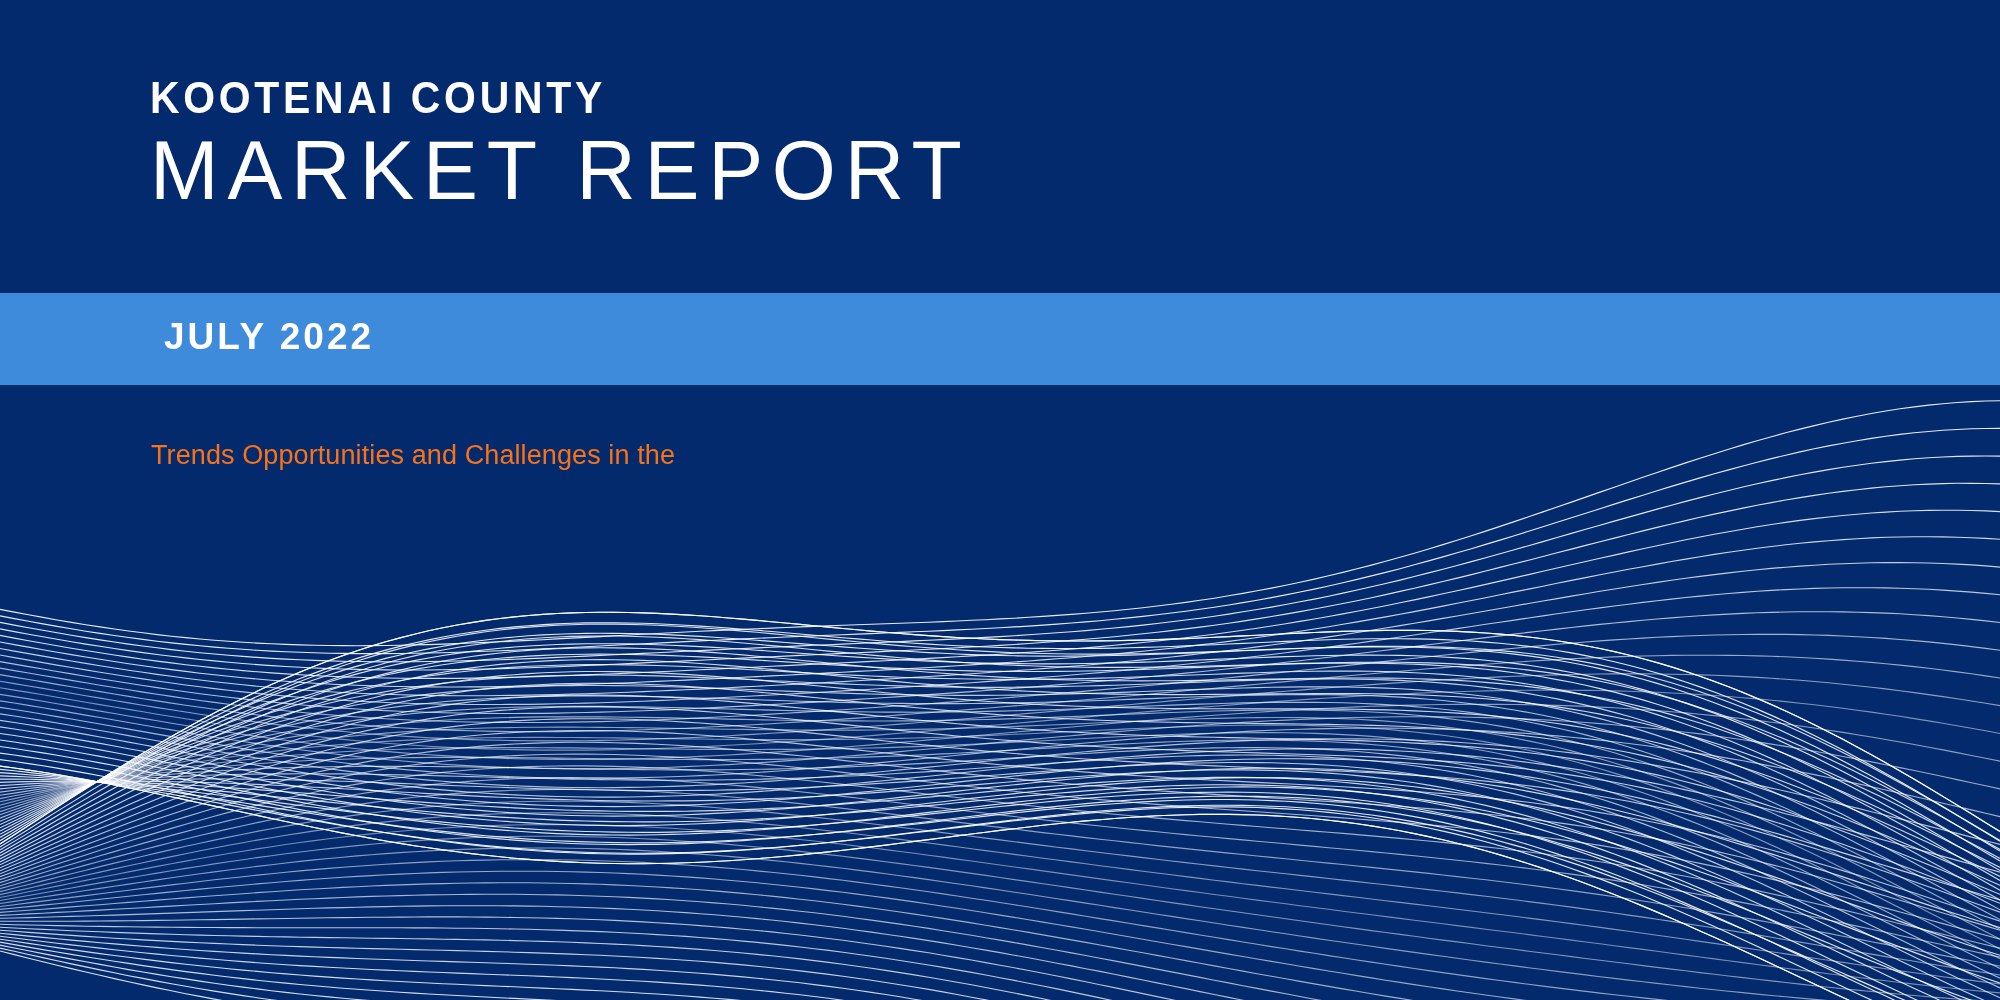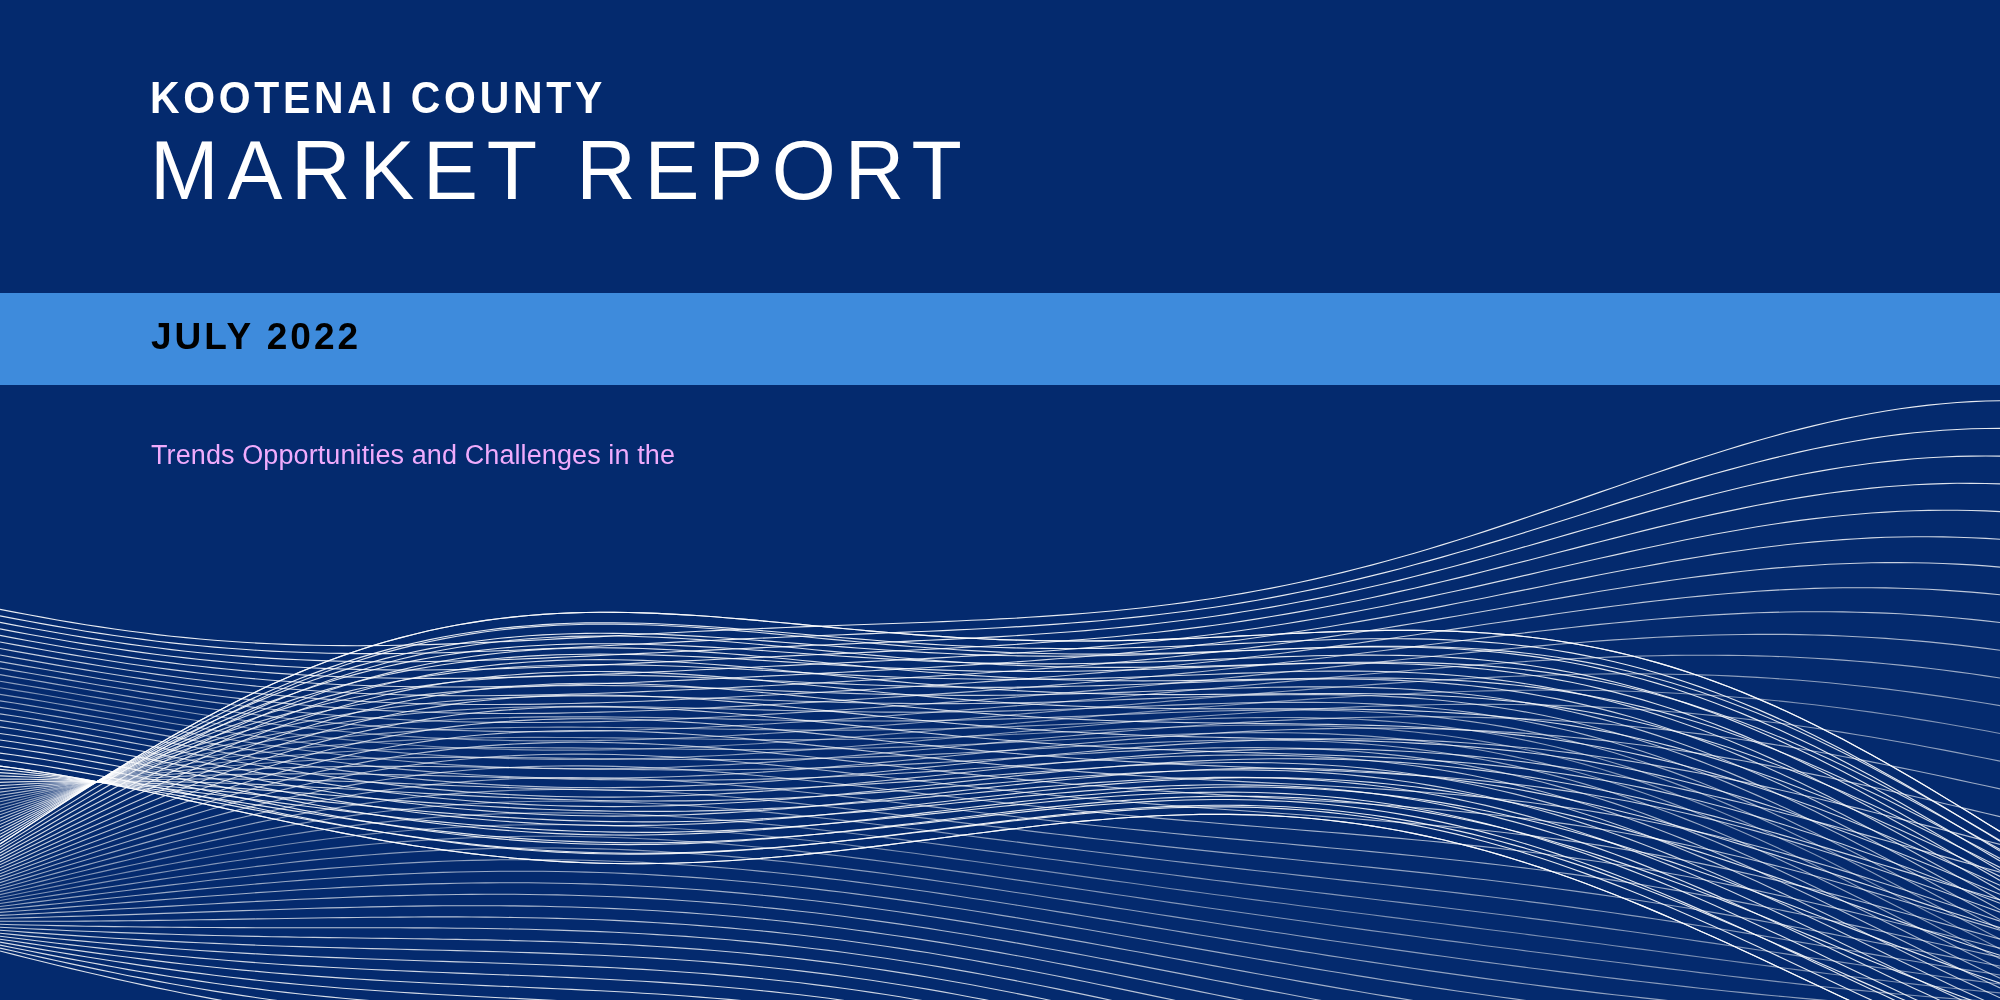--- a/index.html
+++ b/index.html
@@ -73,36 +73,36 @@
     position: absolute;
     left: 0;
     top: 293px;
     width: 2000px;
     height: 92px;
     background: #3e8bdc;
     z-index: 3;
   }
   #date-label {
     position: absolute;
-    left: 151px;
+    left: 164px;
     top: 25px;
-    color: #000000;
+    color: #ffffff;
     font-size: 37px;
     font-weight: 700;
     letter-spacing: 3.0px;
     line-height: 1;
     white-space: nowrap;
   }
   
   #subtitle-block {
     position: absolute;
     left: 151px;
     top: 436px;
     z-index: 3;
-    color: #f0abfc;
+    color: #f97316;
     font-size: 27px;
     font-weight: 400;
     line-height: 39px;
     letter-spacing: 0.1px;
     white-space: nowrap;
   }
   .subtitle-line { display: block; }
 </style>
 </head>
 <body>

